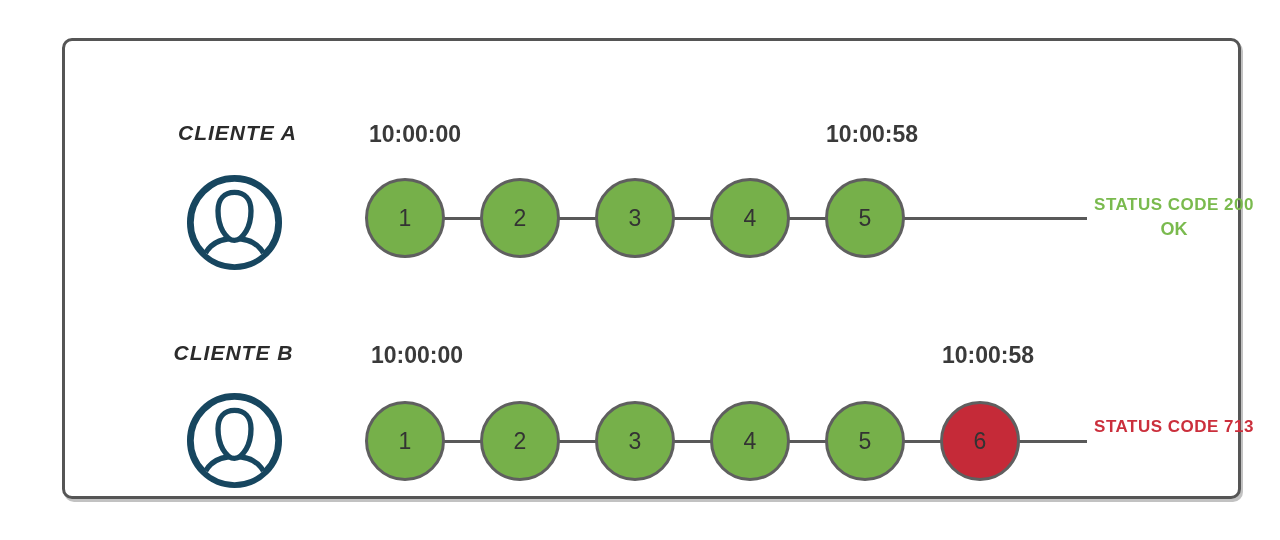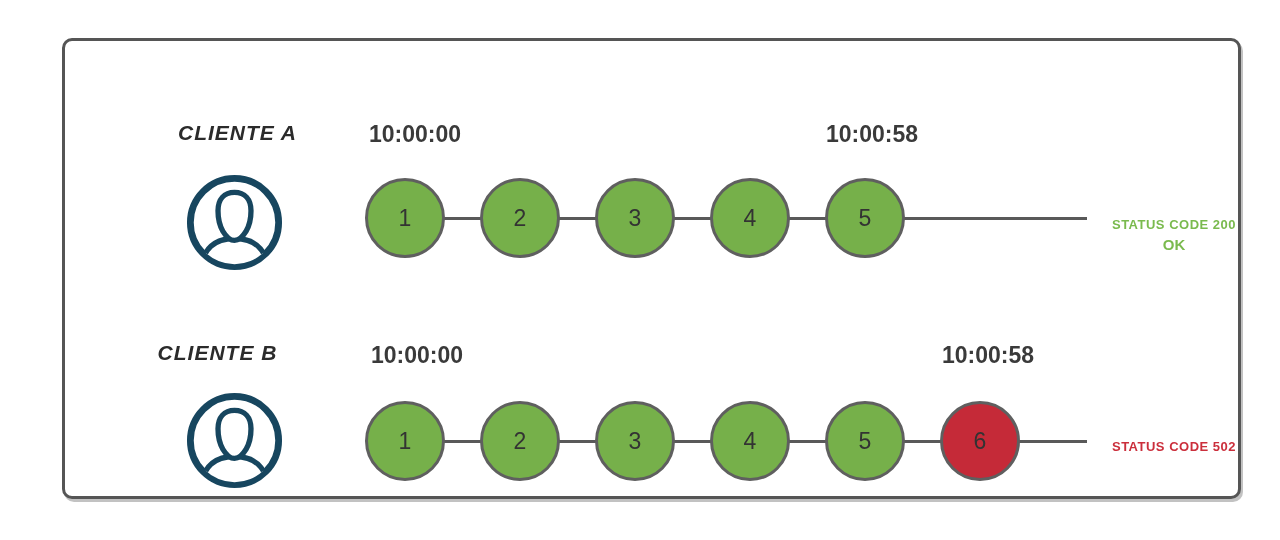--- a/index.html
+++ b/index.html
@@ -15,21 +15,21 @@
     position:absolute;left:62px;top:38px;width:1179px;height:461px;
     border:3px solid var(--frame-border);border-radius:10px;
     box-shadow:2px 3px 0 rgba(120,120,120,.45);
     background:#ffffff;
   }
   .client-label{
     position:absolute;font-style:italic;font-weight:bold;font-size:21px;
     color:var(--label);letter-spacing:1px;text-align:center;white-space:nowrap;
   }
   #label-a{left:105px;top:80px;width:135px;}
-  #label-b{left:85px;top:300px;width:135px;}
+  #label-b{left:101px;top:300px;width:135px;}
   .avatar{position:absolute;width:97px;height:97px;}
   #avatar-a{left:121px;top:133px;}
   #avatar-b{left:121px;top:351px;}
   .avatar svg{width:100%;height:100%;display:block;}
   .avatar circle,.avatar path{stroke:var(--navy);fill:#ffffff;}
   .timestamp{
     position:absolute;width:124px;text-align:center;font-weight:bold;
     font-size:23px;color:var(--timestamp);white-space:nowrap;
   }
   #ts-a-start{left:288px;top:80px;}
@@ -49,22 +49,22 @@
     font-size:23px;color:var(--number);background:#cccccc;
   }
   .circle.ok{background:var(--green);}
   .circle.blocked{background:var(--red);}
   .status{
     position:absolute;width:176px;text-align:center;line-height:1.4;
     font-weight:bold;z-index:2;white-space:nowrap;
   }
   #status-a{left:1021px;top:152px;color:var(--status-ok);}
   #status-b{left:1021px;top:374px;color:var(--status-error);}
-  .status .line1{font-size:13px;letter-spacing:.5px;margin-top:23px;}
-  .status .line2{font-size:15px;}
+  .status .line1{font-size:17px;letter-spacing:.5px;}
+  .status .line2{font-size:18px;}
 </style>
 </head>
 <body>
 
 <div class="canvas">
   <div class="frame">
 
     <div class="client-label" id="label-a">CLIENTE A</div>
 
     <div class="avatar" id="avatar-a">
@@ -123,17 +123,17 @@
     <div class="circles" id="circles-b">
         <div class="circle ok">1</div>
         <div class="circle ok">2</div>
         <div class="circle ok">3</div>
         <div class="circle ok">4</div>
         <div class="circle ok">5</div>
         <div class="circle blocked">6</div>
       </div>
 
     <div class="status" id="status-b">
-      <div class="line1">STATUS CODE 502</div>
+      <div class="line1">STATUS CODE 713</div>
     </div>
 
   </div>
 </div>
 
 </body></html>

